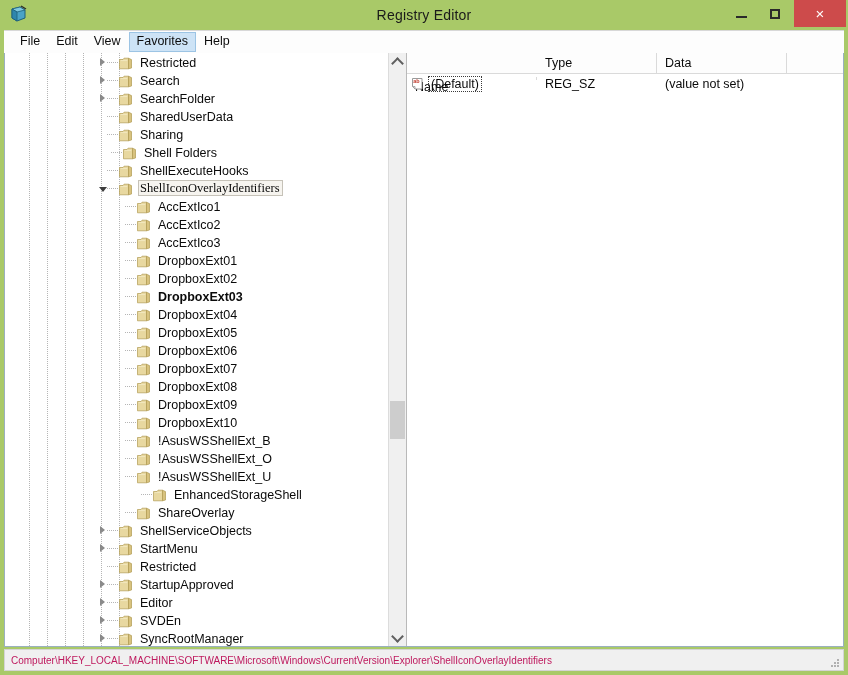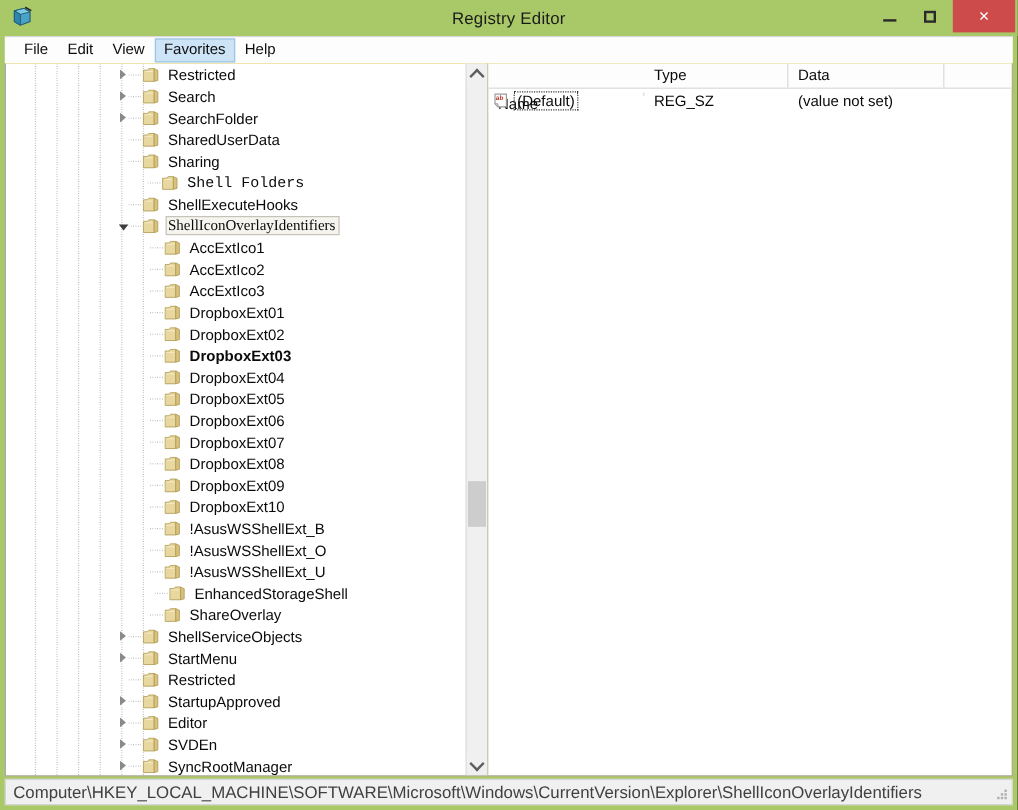--- a/index.html
+++ b/index.html
@@ -271,22 +271,22 @@
     flex: 0 0 22px;
     margin: 2px 4px 4px 4px;
     background: #f0f0f0;
     border: 1px solid #d4d4d4;
     box-sizing: border-box;
     display: flex;
     align-items: center;
     position: relative;
   }
   #status-text {
-    font-size: 14px;
-    color: #404040;
+    font-size: 10px;
+    color: #be185d;
     padding-left: 6px;
     white-space: nowrap;
     user-select: none;
   }
   #resize-grip {
     position: absolute;
     right: 3px; bottom: 2px;
     width: 12px; height: 12px;
   }
 </style>
@@ -383,21 +383,21 @@
           </div>
           <div class="tree-row" style="top: 72px; position: absolute; left: 0px; right: 0px;">
             <div class="stub" style="left: 102px; top: 9px; width: 11px;"></div>
             <span class="folder" style="left: 114px; top: 3px;"><svg width="15" height="13" viewBox="0 0 15 13">
                 <path d="M0.5 2.5 L4 2.5 L5 1.2 L9.5 1.2 L9.5 11.8 L0.5 11.8 Z" fill="#e8d8a0" stroke="#b09b52" stroke-width=".7"></path>
                 <path d="M9.5 1.2 L12.5 2.6 L12.5 11 L9.5 11.8 Z" fill="#d8c27e" stroke="#b09b52" stroke-width=".7"></path>
                 <path d="M1.8 3.6 L8.3 3.6" stroke="#f6eecd" stroke-width=".7"></path>
               </svg></span>
             <span class="node-label" style="left: 133px; top: 2px;">Sharing</span>
           </div>
-          <div class="tree-row" style="top: 90px; position: absolute; left: 16px; right: 0px; font-family: Liberation Mono, monospace;">
+          <div class="tree-row" style="top: 90px; position: absolute; left: 4px; right: 0px;">
             <div class="stub" style="left: 102px; top: 9px; width: 11px;"></div>
             <span class="folder" style="left: 114px; top: 3px;"><svg width="15" height="13" viewBox="0 0 15 13">
                 <path d="M0.5 2.5 L4 2.5 L5 1.2 L9.5 1.2 L9.5 11.8 L0.5 11.8 Z" fill="#e8d8a0" stroke="#b09b52" stroke-width=".7"></path>
                 <path d="M9.5 1.2 L12.5 2.6 L12.5 11 L9.5 11.8 Z" fill="#d8c27e" stroke="#b09b52" stroke-width=".7"></path>
                 <path d="M1.8 3.6 L8.3 3.6" stroke="#f6eecd" stroke-width=".7"></path>
               </svg></span>
             <span class="node-label" style="left: 133px; top: 2px;">Shell Folders</span>
           </div>
           <div class="tree-row" style="top: 108px; position: absolute; left: 0px; right: 0px;">
             <div class="stub" style="left: 102px; top: 9px; width: 11px;"></div>
@@ -557,21 +557,21 @@
           </div>
           <div class="tree-row" style="top: 414px; position: absolute; left: 0px; right: 0px;">
             <div class="stub" style="left: 120px; top: 9px; width: 11px;"></div>
             <span class="folder" style="left: 132px; top: 3px;"><svg width="15" height="13" viewBox="0 0 15 13">
                 <path d="M0.5 2.5 L4 2.5 L5 1.2 L9.5 1.2 L9.5 11.8 L0.5 11.8 Z" fill="#e8d8a0" stroke="#b09b52" stroke-width=".7"></path>
                 <path d="M9.5 1.2 L12.5 2.6 L12.5 11 L9.5 11.8 Z" fill="#d8c27e" stroke="#b09b52" stroke-width=".7"></path>
                 <path d="M1.8 3.6 L8.3 3.6" stroke="#f6eecd" stroke-width=".7"></path>
               </svg></span>
             <span class="node-label" style="left: 151px; top: 2px;">!AsusWSShellExt_U</span>
           </div>
-          <div class="tree-row" style="top: 432px; position: absolute; left: 4px; right: 0px;">
+          <div class="tree-row" style="top: 432px; position: absolute; left: 16px; right: 0px;">
             <div class="stub" style="left: 120px; top: 9px; width: 11px;"></div>
             <span class="folder" style="left: 132px; top: 3px;"><svg width="15" height="13" viewBox="0 0 15 13">
                 <path d="M0.5 2.5 L4 2.5 L5 1.2 L9.5 1.2 L9.5 11.8 L0.5 11.8 Z" fill="#e8d8a0" stroke="#b09b52" stroke-width=".7"></path>
                 <path d="M9.5 1.2 L12.5 2.6 L12.5 11 L9.5 11.8 Z" fill="#d8c27e" stroke="#b09b52" stroke-width=".7"></path>
                 <path d="M1.8 3.6 L8.3 3.6" stroke="#f6eecd" stroke-width=".7"></path>
               </svg></span>
             <span class="node-label" style="left: 151px; top: 2px;">EnhancedStorageShell</span>
           </div>
           <div class="tree-row" style="top: 450px; position: absolute; left: 0px; right: 0px;">
             <div class="stub" style="left: 120px; top: 9px; width: 11px;"></div>

